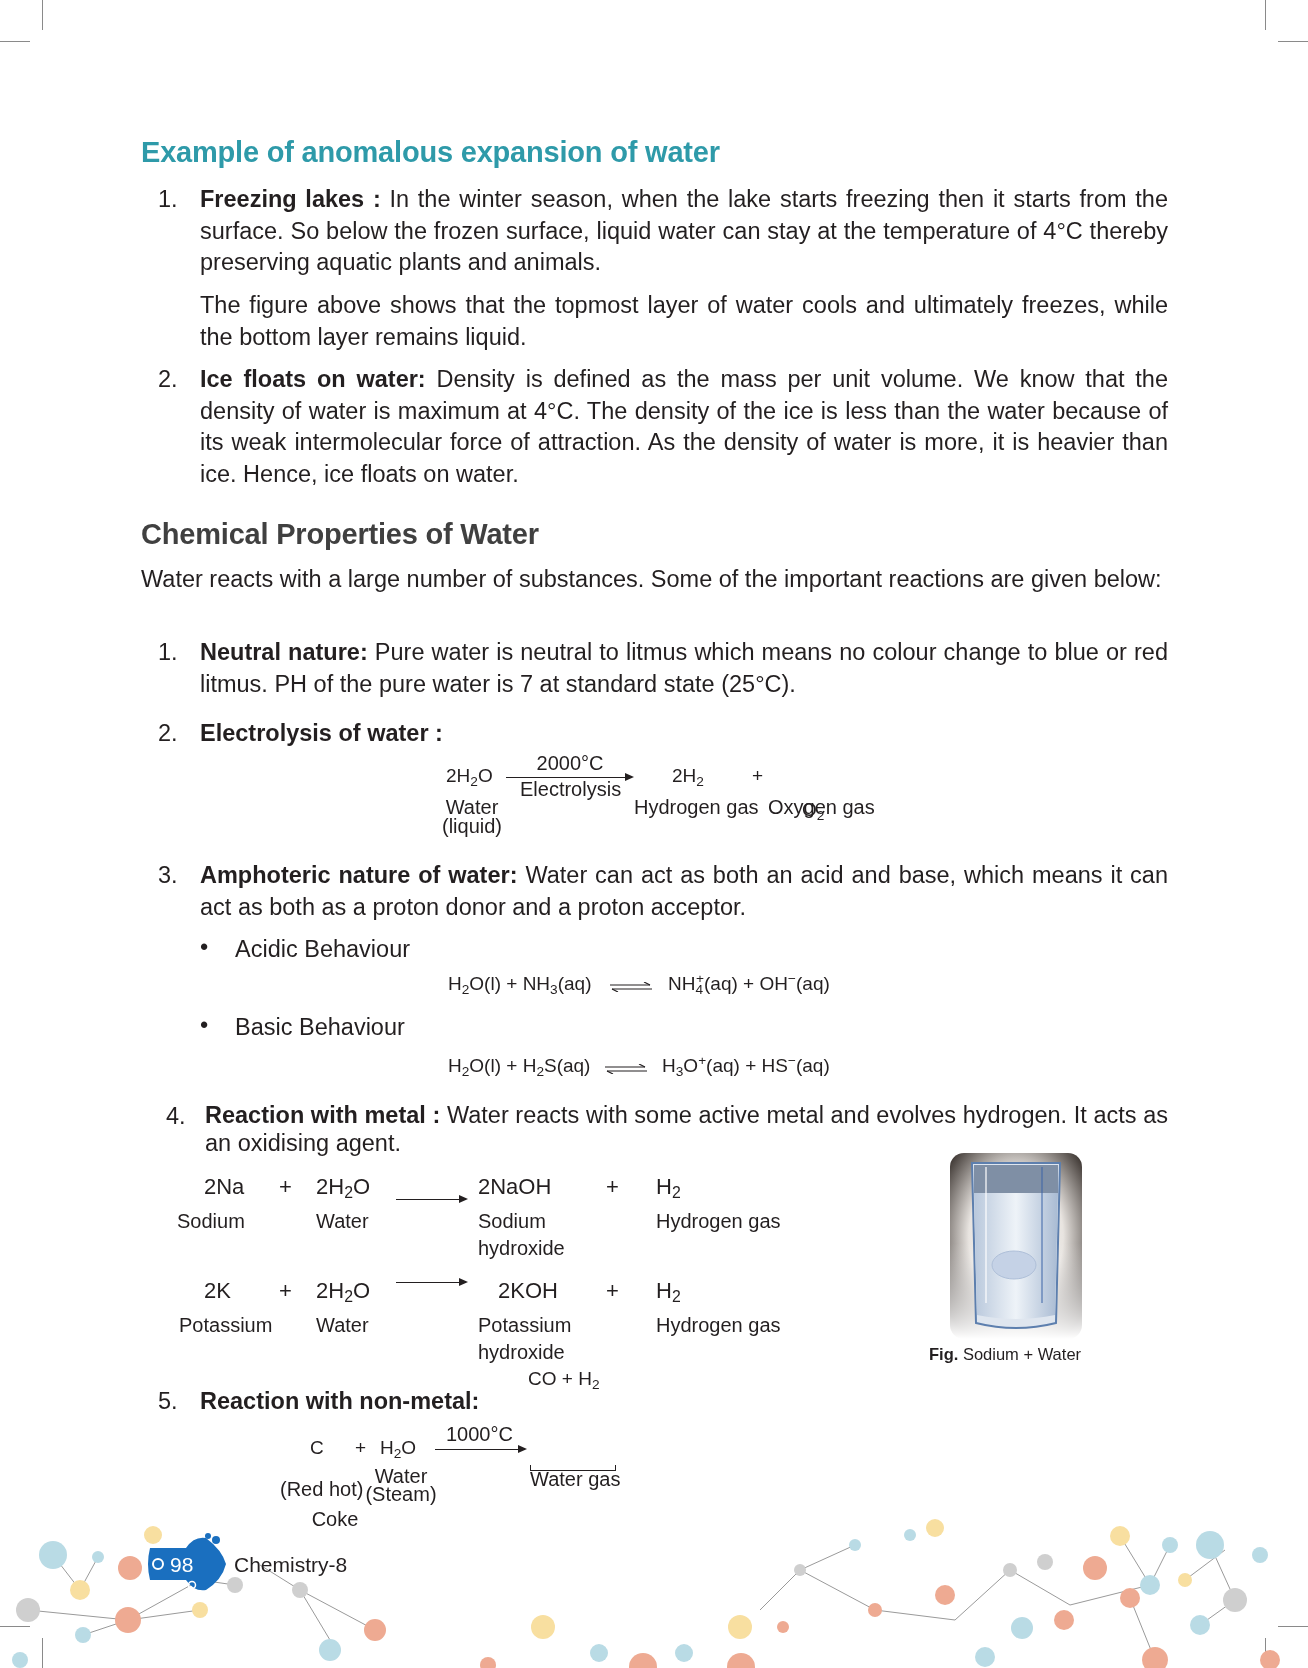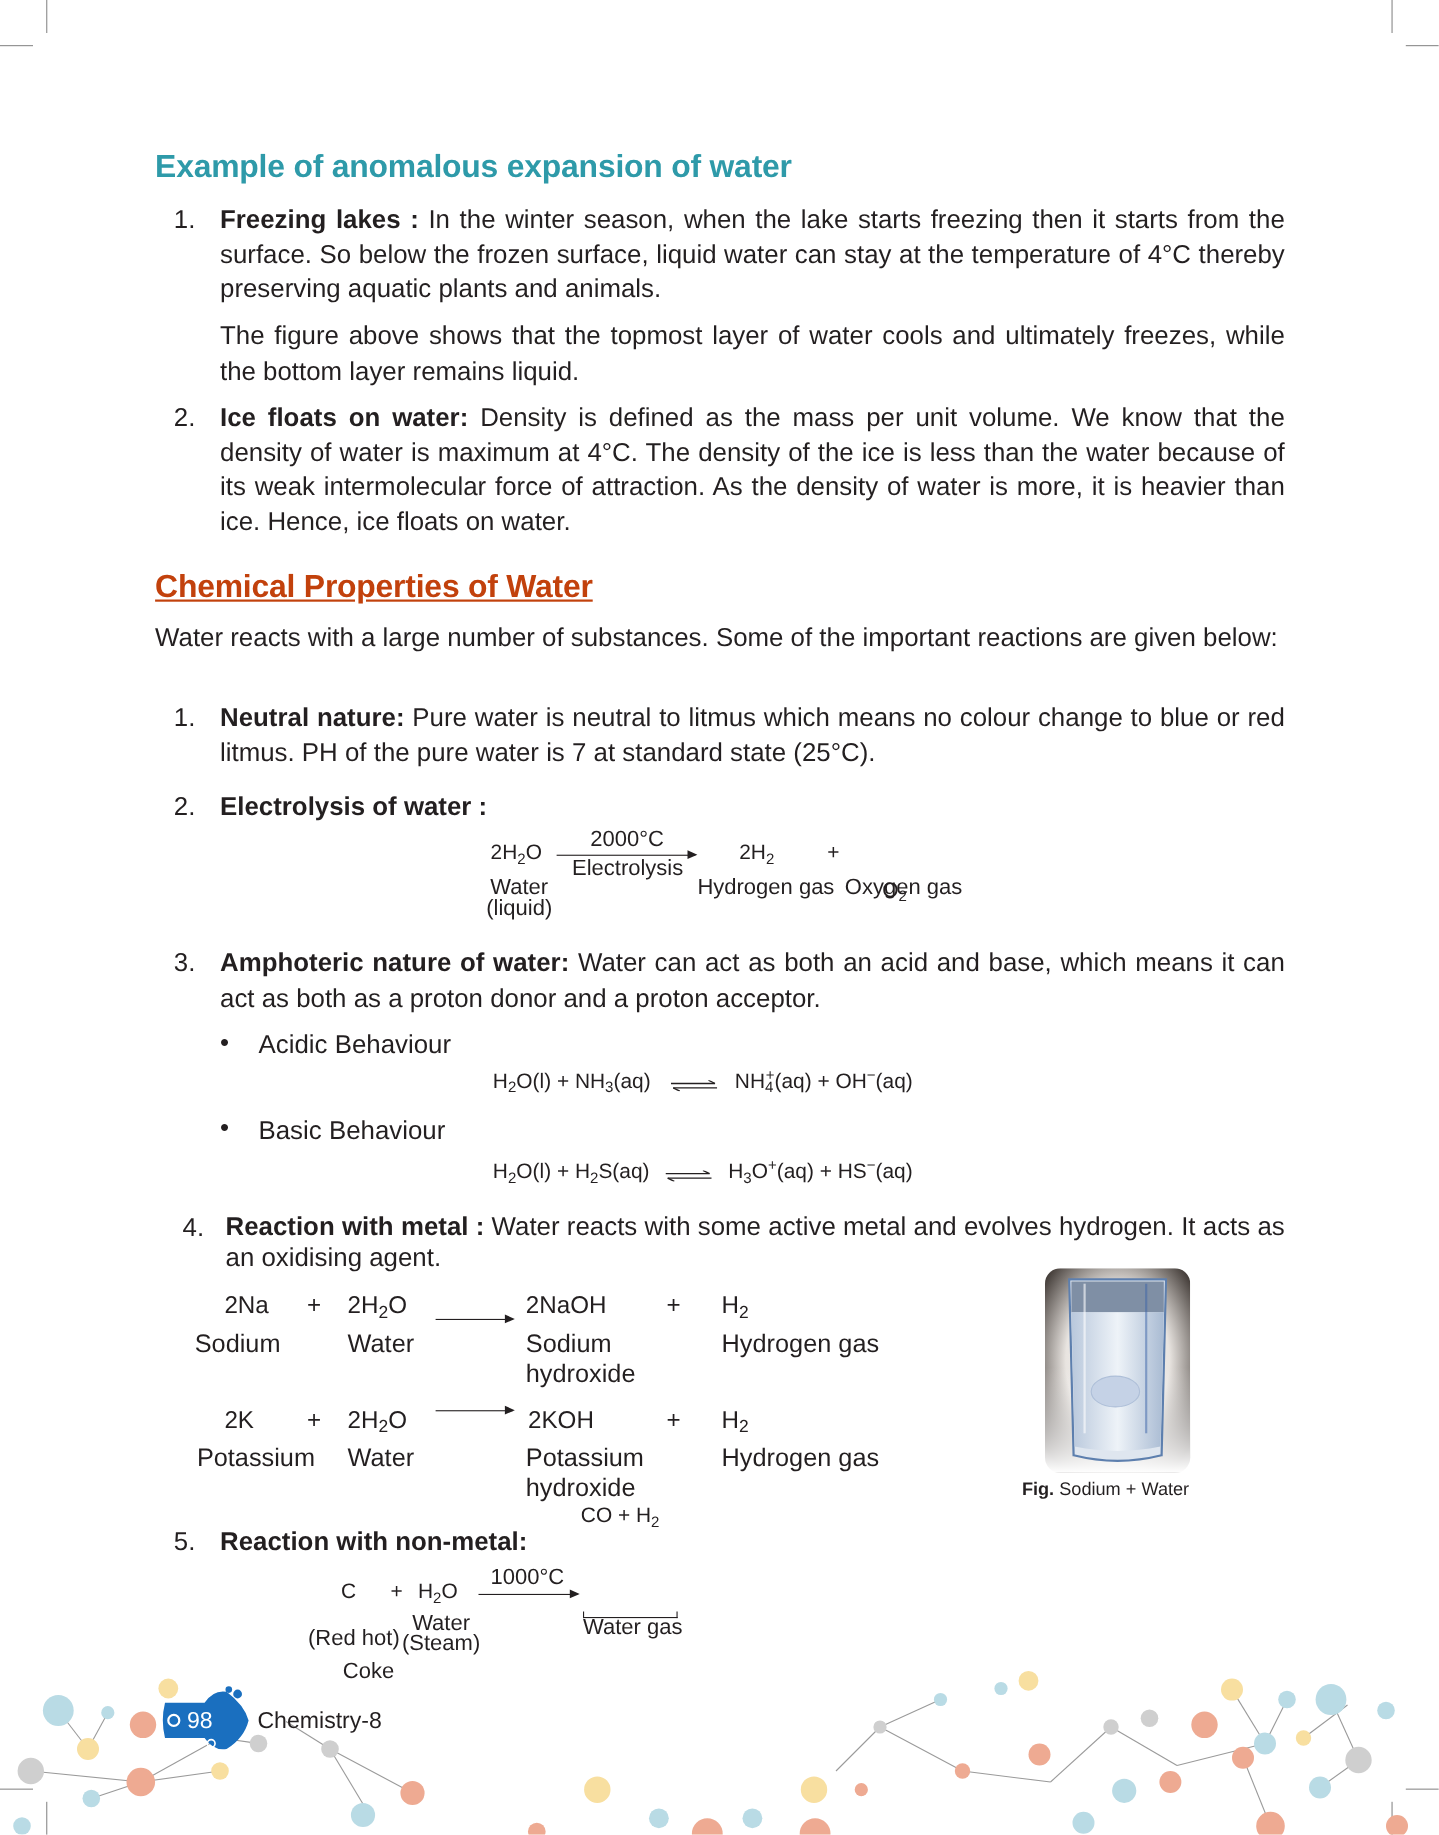--- a/index.html
+++ b/index.html
@@ -2,32 +2,32 @@
 <html><head>
 <meta charset="utf-8">
 <style>
   html, body { margin:0; padding:0; background:#ffffff; }
   body { width:1308px; height:1668px; position:relative; overflow:hidden;
          font-family:"Liberation Sans", "DejaVu Sans", sans-serif; color:#231f20; }
   .abs { position:absolute; }
   .crop { position:absolute; background:#8a8a8a; }
   h2.heading { position:absolute; margin:0; font-weight:bold; font-size:29px; letter-spacing:-0.2px;text-align:right; }
   .teal { color:#2e9aa9; }
-  .red { color:#c2410c;text-decoration:underline; }
+  .red { color:#404040; }
   .para { position:absolute; font-size:23.5px; line-height:31.5px; text-align:justify; }
   .num { position:absolute; font-size:23.5px; line-height:31.5px; }
   b { font-weight:bold;text-align:center; }
   .eq { position:absolute; font-size:19px; white-space:nowrap; }
   .eq-sm { position:absolute; font-size:20px; white-space:nowrap; text-align:center; line-height:19px; }
   sub { font-size:72%; vertical-align:-4px; line-height:0; }
   sup { font-size:72%; vertical-align:7px; line-height:0; }
   .arrow { position:absolute; height:1px; background:#231f20; }
   .arrow::after { content:""; position:absolute; right:-2px; top:-4px; border-left:9px solid #231f20; border-top:4.5px solid transparent; border-bottom:4.5px solid transparent; }
   .m-eq { position:absolute; font-size:22px; white-space:nowrap; }
-  .m-lbl { position:absolute; font-size:23px; white-space:nowrap; line-height:27px; }
+  .m-lbl { position:absolute; font-size:20px; white-space:nowrap; line-height:27px; }
   .bullet { position:absolute; font-size:23.5px; }
   .equil { position:absolute; width:42px; height:10px; }
   .photo { position:absolute; }
   .footer-badge { position:absolute; }
 </style>
 </head>
 <body>
 
 <div class="crop" style="left:42px;top:0;width:1px;height:30px;"></div>
 <div class="crop" style="left:0;top:41px;width:30px;height:1px;"></div>
@@ -118,21 +118,21 @@
 <div class="m-lbl" style="left:177px;top:1208px;">Sodium</div>
 <div class="m-lbl" style="left:316px;top:1208px;">Water</div>
 <div class="m-lbl" style="left:478px;top:1208px;">Sodium</div>
 <div class="m-lbl" style="left:478px;top:1235px;">hydroxide</div>
 <div class="m-lbl" style="left:656px;top:1208px;">Hydrogen gas</div>
 
 <div class="m-eq" style="left:204px;top:1278px;">2K</div>
 <div class="m-eq" style="left:279px;top:1278px;">+</div>
 <div class="m-eq" style="left:316px;top:1278px;">2H<sub>2</sub>O</div>
 <div class="arrow" style="left:396px;top:1282px;width:70px;"></div>
-<div class="m-eq" style="left:480px;top:1278px;">2KOH</div>
+<div class="m-eq" style="left:498px;top:1278px;">2KOH</div>
 <div class="m-eq" style="left:606px;top:1278px;">+</div>
 <div class="m-eq" style="left:656px;top:1278px;">H<sub>2</sub></div>
 <div class="m-lbl" style="left:179px;top:1312px;">Potassium</div>
 <div class="m-lbl" style="left:316px;top:1312px;">Water</div>
 <div class="m-lbl" style="left:478px;top:1312px;">Potassium</div>
 <div class="m-lbl" style="left:478px;top:1339px;">hydroxide</div>
 <div class="m-lbl" style="left:656px;top:1312px;">Hydrogen gas</div>
 
 <svg class="photo" style="left:950px;top:1153px;" width="132" height="186" viewBox="0 0 132 186">
   <defs>

